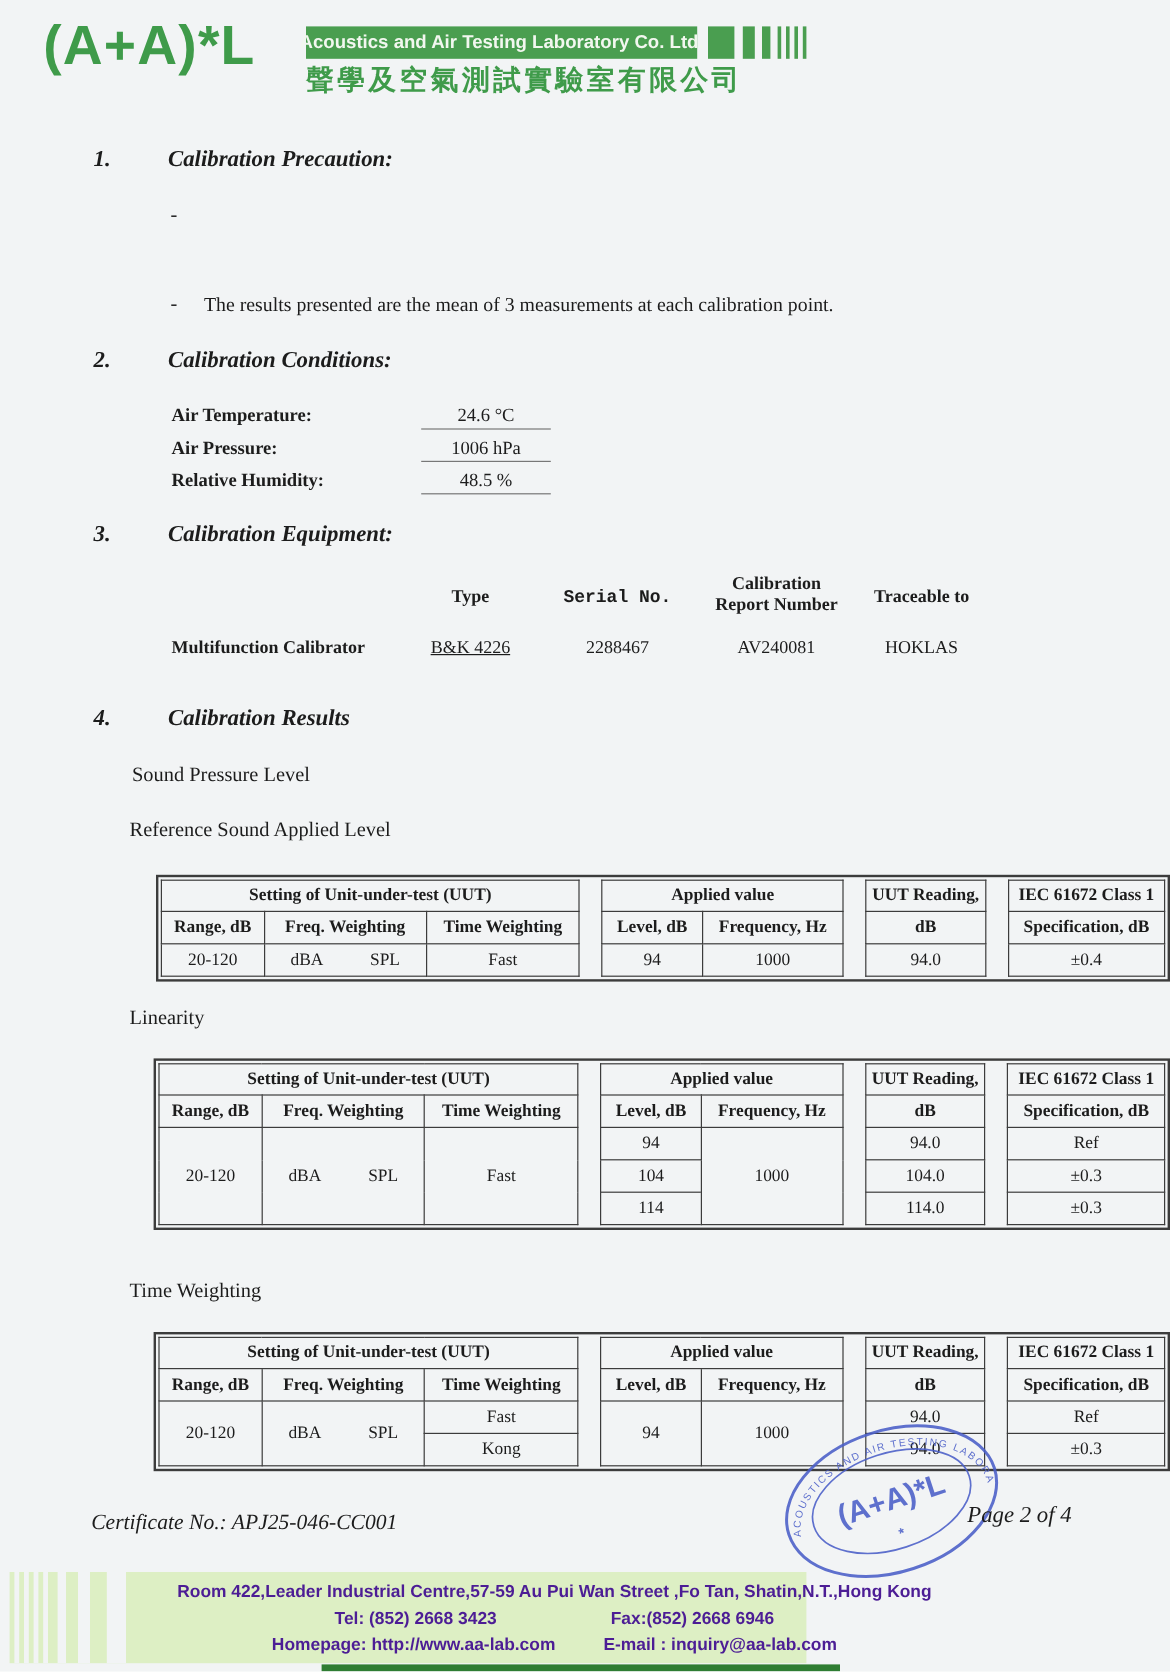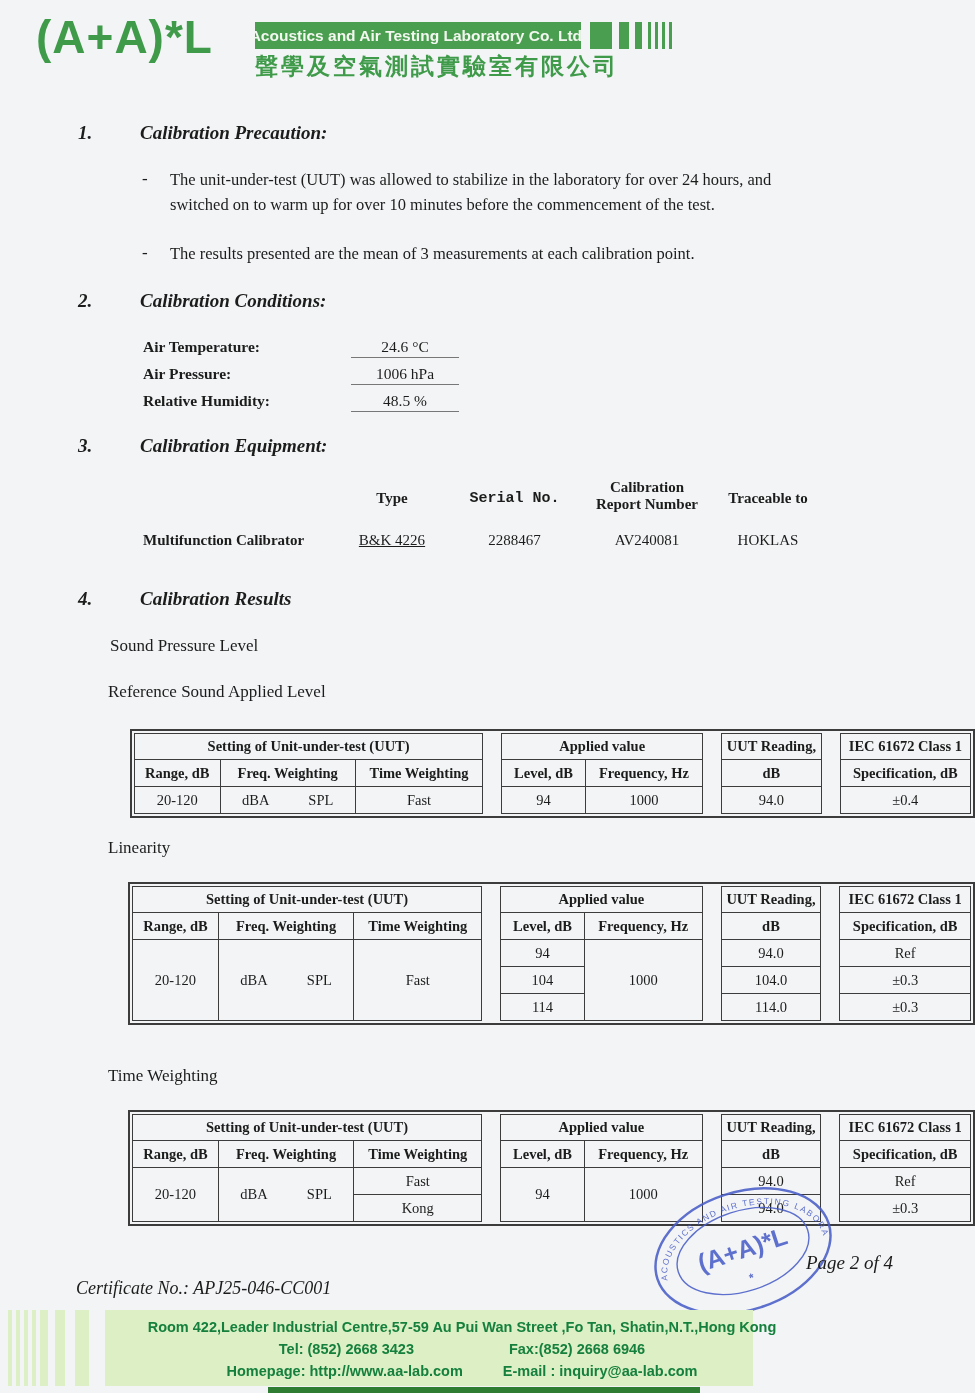--- a/index.html
+++ b/index.html
@@ -42,24 +42,24 @@
   table.grp td{border:1px solid #3c3c3c;text-align:center;vertical-align:middle;
                font-size:14.5px;padding:0 2px;overflow:hidden;white-space:nowrap;}
   td.hd{font-weight:bold;}
   tr.h1{height:26px;} tr.h2{height:27px;} tr.d{height:27px;} tr.d1{height:27px;}
   .freqcell{display:flex;justify-content:space-around;align-items:center;}
 
   
   .stamp{left:648px;top:1188px;transform:rotate(-18deg);opacity:0.88;}
 
   
-  .cert{font-style:italic;font-size:18px;margin-top:20px;}
+  .cert{font-style:italic;font-size:18px;}
   .pageno{font-style:italic;font-size:19px;}
-  .footer-band{left:8px;top:1310px;width:745px;height:76px;background:#ddefc4;
-               font-family:"Liberation Sans",sans-serif;color:#15803d;}
+  .footer-band{left:8px;top:1310px;width:664px;height:76px;background:#ddefc4;
+               font-family:"Liberation Sans",sans-serif;color:#4c1d95;}
   .stripes{position:absolute;left:4px;top:0;height:76px;display:flex;align-items:stretch;}
   .stripes div{background:#f2f4f5;}
   .ftext{position:absolute;left:130px;top:6px;width:648px;text-align:center;}
   .fline{font-size:14.5px;font-weight:bold;line-height:22px;white-space:nowrap;}
   .fpair{display:flex;justify-content:center;gap:95px;}
   .fpair2{display:flex;justify-content:center;gap:40px;}
   .bottom-bar{left:268px;top:1387px;width:432px;height:6px;background:#2f7d33;}
 </style>
 </head>
 <body>
@@ -77,21 +77,20 @@
     <div style="width:3px;margin-right:4px;"></div>
     <div style="width:3px;margin-right:4px;"></div>
     <div style="width:3px;margin-right:4px;"></div>
     <div style="width:3px;"></div>
   </div>
   <div class="abs zh">聲學及空氣測試實驗室有限公司</div>
 
   <div class="abs sec-num" style="left:78px;top:122px;">1.</div>
   <div class="abs sec-title" style="left:140px;top:122px;">Calibration Precaution:</div>
   <div class="abs bullet-dash" style="left:142px;top:169px;">-</div>
-  <div class="abs bullet" style="left:170px;top:168px;">The unit-under-test (UUT) was allowed to stabilize in the laboratory for over 24 hours, and switched on to warm up for over 10 minutes before the commencement of the test.</div>
   <div class="abs bullet-dash" style="left:142px;top:243px;">-</div>
   <div class="abs bullet" style="left:170px;top:242px;">The results presented are the mean of 3 measurements at each calibration point.</div>
 
   <div class="abs sec-num" style="left:78px;top:290px;">2.</div>
   <div class="abs sec-title" style="left:140px;top:290px;">Calibration Conditions:</div>
   <div class="abs" style="left:143px;top:338px;">
     <div class="cond-row">
       <span class="cond-label">Air Temperature:</span>
       <span class="cond-value">24.6 °C</span>
     </div>

